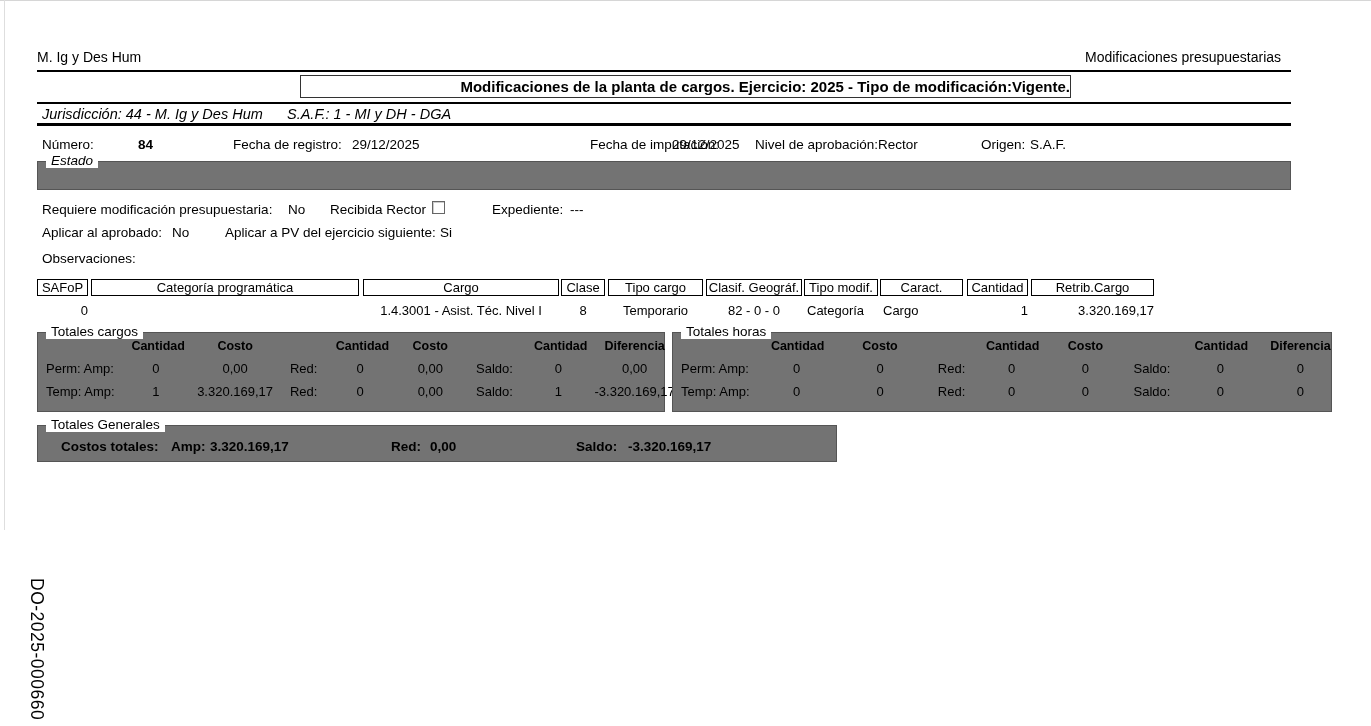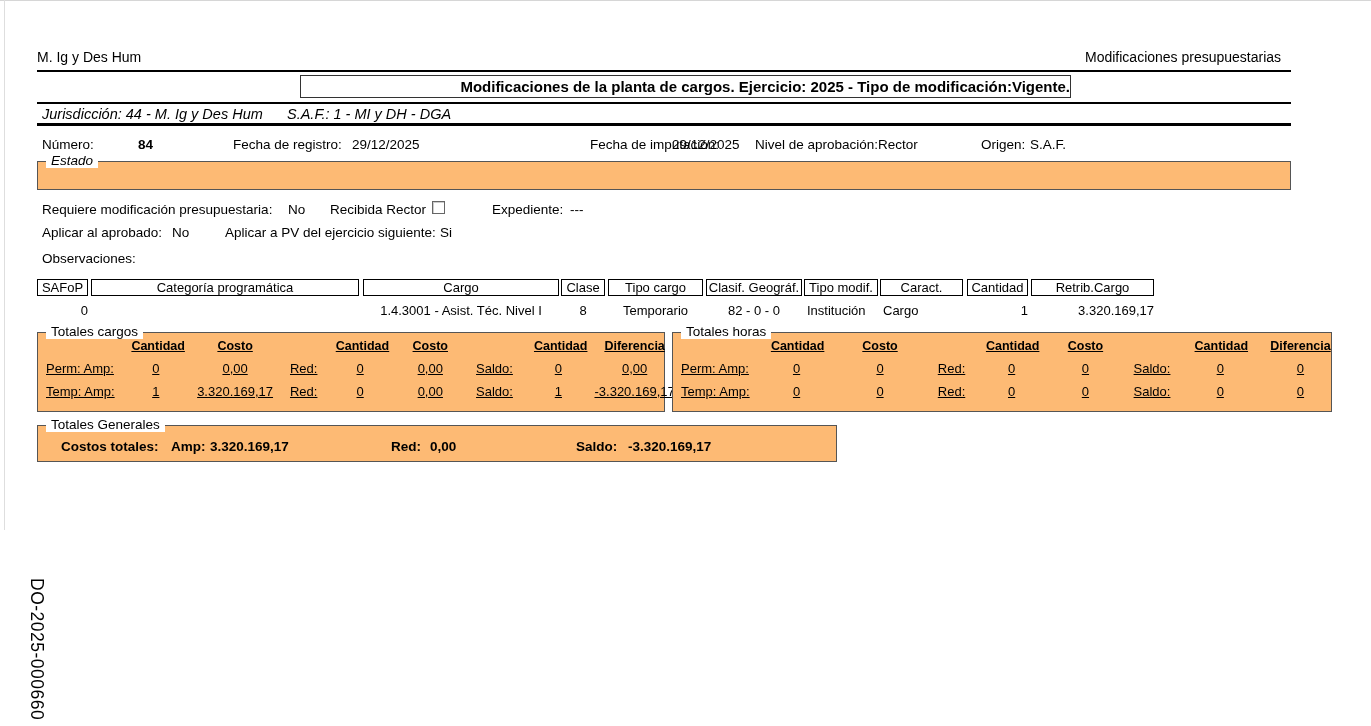--- a/index.html
+++ b/index.html
@@ -22,21 +22,21 @@
   .rule-c { top:123px; height:3px; }
 
   .hdr-left  { left:37px; top:49px; }
 
   .title-box { position:absolute; left:300px; top:75px; width:771px; height:23px;
                border:1px solid #333; display:flex; align-items:center; justify-content:flex-end; }
   .title-box span { font-weight:bold; font-size:15px; white-space:nowrap; }
 
   .juris-row { top:106px; font-size:14.5px; font-style:italic; }
 
-  .fieldset { position:absolute; border:1px solid #555; background:#fdba74;text-decoration:underline; }
+  .fieldset { position:absolute; border:1px solid #555; background:#737373; }
   .legend   { position:absolute; top:-9px; left:8px; background:#fff; padding:0 5px; font-size:13.5px; }
 
   .estado-box { left:37px; top:161px; width:1254px; height:29px; }
 
   .checkbox { position:absolute; left:432px; top:201px; width:13px; height:13px;
               appearance:none; -webkit-appearance:none; border:1px solid #666; background:#fff;
               box-shadow: inset 1px 1px 0 #ccc; }
 
   
   .ctable { position:absolute; left:37px; top:279px; width:1254px; height:42px; font-size:13px; }
@@ -131,21 +131,21 @@
     <div class="hcell hc7">Tipo modif.</div>
     <div class="hcell hc8">Caract.</div>
     <div class="hcell hc9">Cantidad</div>
     <div class="hcell hc10">Retrib.Cargo Unitario</div>
 
     <div class="dcell dc1">0</div>
     <div class="dcell dc3">1.4.3001 - Asist. Téc. Nivel I</div>
     <div class="dcell dc4">8</div>
     <div class="dcell dc5">Temporario</div>
     <div class="dcell dc6">82 - 0 - 0</div>
-    <div class="dcell dc7">Institución</div>
+    <div class="dcell dc7">Categoría</div>
     <div class="dcell dc8">Cargo</div>
     <div class="dcell dc9">1</div>
     <div class="dcell dc10">3.320.169,17</div>
   </div>
 
   <div class="fieldset tot-cargos">
     <span class="legend">Totales cargos</span>
     <div class="tot-grid">
       <span class="lb"></span>
       <span class="hd">Cantidad</span>

